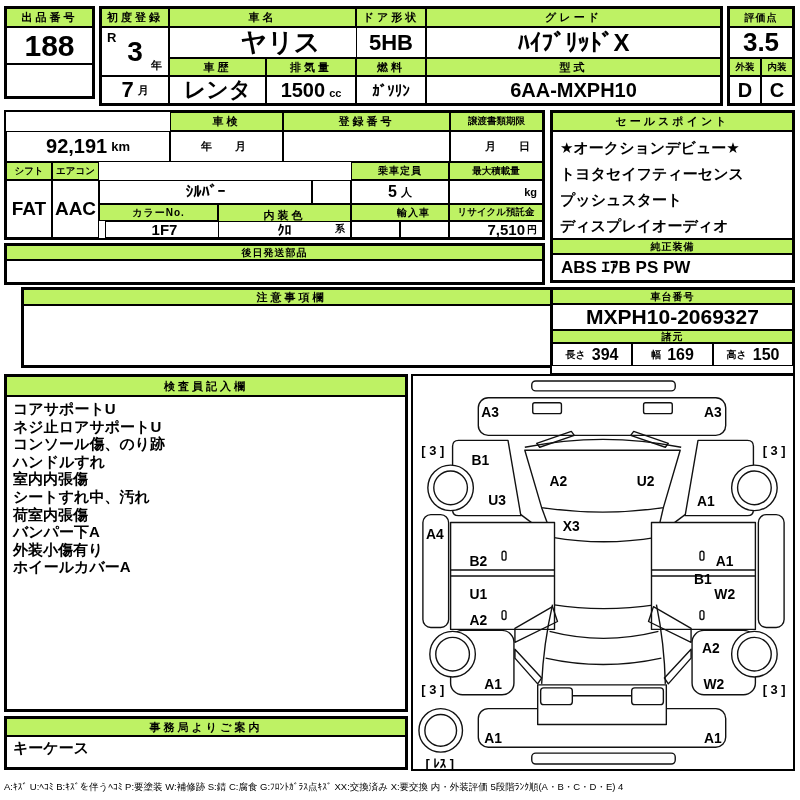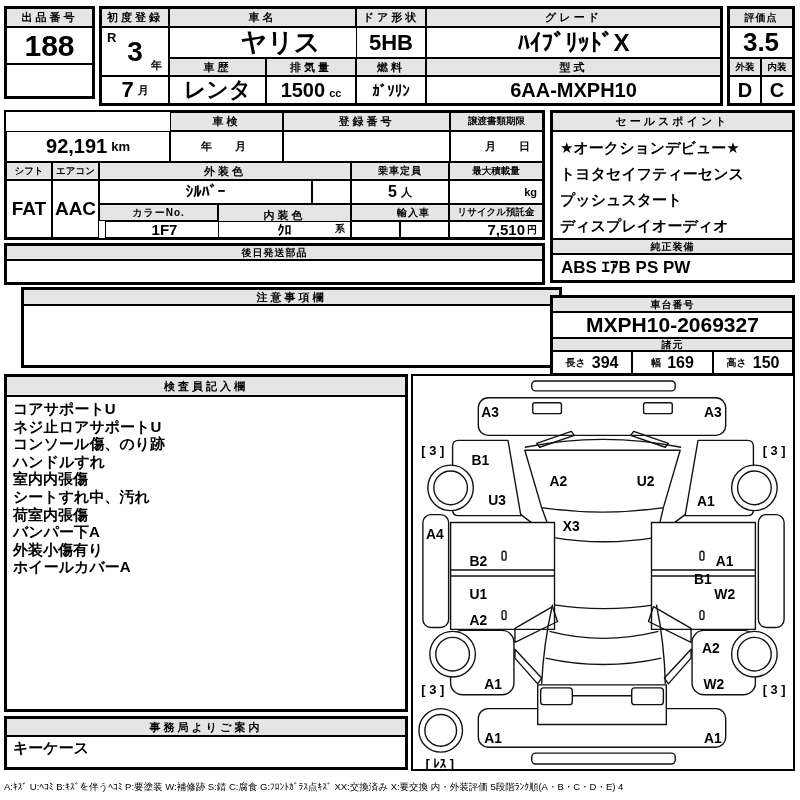--- a/index.html
+++ b/index.html
@@ -1,21 +1,21 @@
 <!DOCTYPE html>
 <html><head>
 <meta charset="utf-8">
 <style>
   html,body{margin:0;padding:0;background:#fff;}
   body{font-family:"Liberation Sans","DejaVu Sans",sans-serif;color:#000;}
   .sheet{position:relative;width:800px;height:800px;background:#fff;overflow:hidden;}
   .box{position:absolute;border:2px solid #000;box-sizing:border-box;background:#fff;}
   .cell{position:absolute;box-sizing:border-box;display:flex;align-items:center;justify-content:center;
         border:1px solid #000;overflow:hidden;white-space:nowrap;background:#fff;}
-  .hd{background:#e5e5e5;font-size:11px;font-weight:bold;letter-spacing:3px;}
+  .hd{background:#bef264;font-size:11px;font-weight:bold;letter-spacing:3px;}
   .hd.tight{letter-spacing:1px;font-size:10px;}
   .hd.vtight{letter-spacing:0;font-size:9.5px;}
   .f30{font-size:30px;font-weight:bold;}
   .f26{font-size:26px;font-weight:bold;}
   .f24{font-size:24px;font-weight:bold;}
   .f22{font-size:22px;font-weight:bold;}
   .f21{font-size:21px;font-weight:bold;}
   .f20{font-size:20px;font-weight:bold;}
   .f19{font-size:19px;font-weight:bold;}
   .f16{font-size:16px;font-weight:bold;}
@@ -101,21 +101,20 @@
     <div class="cell" style="left:0;top:19px;width:164px;height:31px;">
       <span class="f20">92,191</span>
       <span class="unit2" style="font-size:13px;">km</span>
     </div>
     <div class="cell" style="left:164px;top:19px;width:113px;height:31px;font-size:11px;font-weight:bold;letter-spacing:6px;">年　月</div>
     <div class="cell" style="left:277px;top:19px;width:167px;height:31px;"></div>
     <div class="cell" style="left:444px;top:19px;width:93px;height:31px;font-size:11px;font-weight:bold;letter-spacing:6px;justify-content:flex-end;padding-right:6px;">月　日</div>
 
     <div class="cell hd vtight" style="left:0;top:50px;width:46px;height:18px;">シフト</div>
     <div class="cell hd vtight" style="left:46px;top:50px;width:47px;height:18px;">エアコン</div>
-    <div class="cell hd" style="left:93px;top:50px;width:252px;height:18px;">外装色</div>
     <div class="cell hd tight" style="left:345px;top:50px;width:98px;height:18px;">乗車定員</div>
     <div class="cell hd vtight" style="left:443px;top:50px;width:94px;height:18px;">最大積載量</div>
 
     <div class="cell f19" style="left:0;top:68px;width:46px;height:58px;">FAT</div>
     <div class="cell f19" style="left:46px;top:68px;width:47px;height:58px;">AAC</div>
     <div class="cell f16" style="left:93px;top:68px;width:213px;height:24px;">ｼﾙﾊﾞｰ</div>
     <div class="cell" style="left:306px;top:68px;width:39px;height:24px;"></div>
     <div class="cell" style="left:345px;top:68px;width:98px;height:24px;">
       <span class="f16">5</span>
       <span class="unit2">人</span>
@@ -157,21 +156,21 @@
         <div class="salesline">★オークションデビュー★</div>
         <div class="salesline">トヨタセイフティーセンス</div>
         <div class="salesline">プッシュスタート</div>
         <div class="salesline">ディスプレイオーディオ</div>
       </div>
     </div>
     <div class="cell hd tight" style="left:0;top:127px;width:241px;height:15px;">純正装備</div>
     <div class="cell left padl" style="left:0;top:142px;width:241px;height:27px;font-size:17px;font-weight:bold;">ABS ｴｱB PS PW</div>
   </div>
 
-  <div class="box" style="left:550px;top:287px;width:245px;height:88px;margin-top:8px;">
+  <div class="box" style="left:550px;top:287px;width:245px;height:88px;">
     <div class="cell hd tight" style="left:0;top:0;width:241px;height:15px;">車台番号</div>
     <div class="cell f21" style="left:0;top:15px;width:241px;height:26px;">MXPH10-2069327</div>
     <div class="cell hd tight" style="left:0;top:41px;width:241px;height:13px;">諸元</div>
     <div class="cell" style="left:0;top:54px;width:80px;height:23px;">
       <span class="dimlab">長さ</span>
       <span class="dimval">394</span>
     </div>
     <div class="cell" style="left:80px;top:54px;width:81px;height:23px;">
       <span class="dimlab">幅</span>
       <span class="dimval">169</span>

